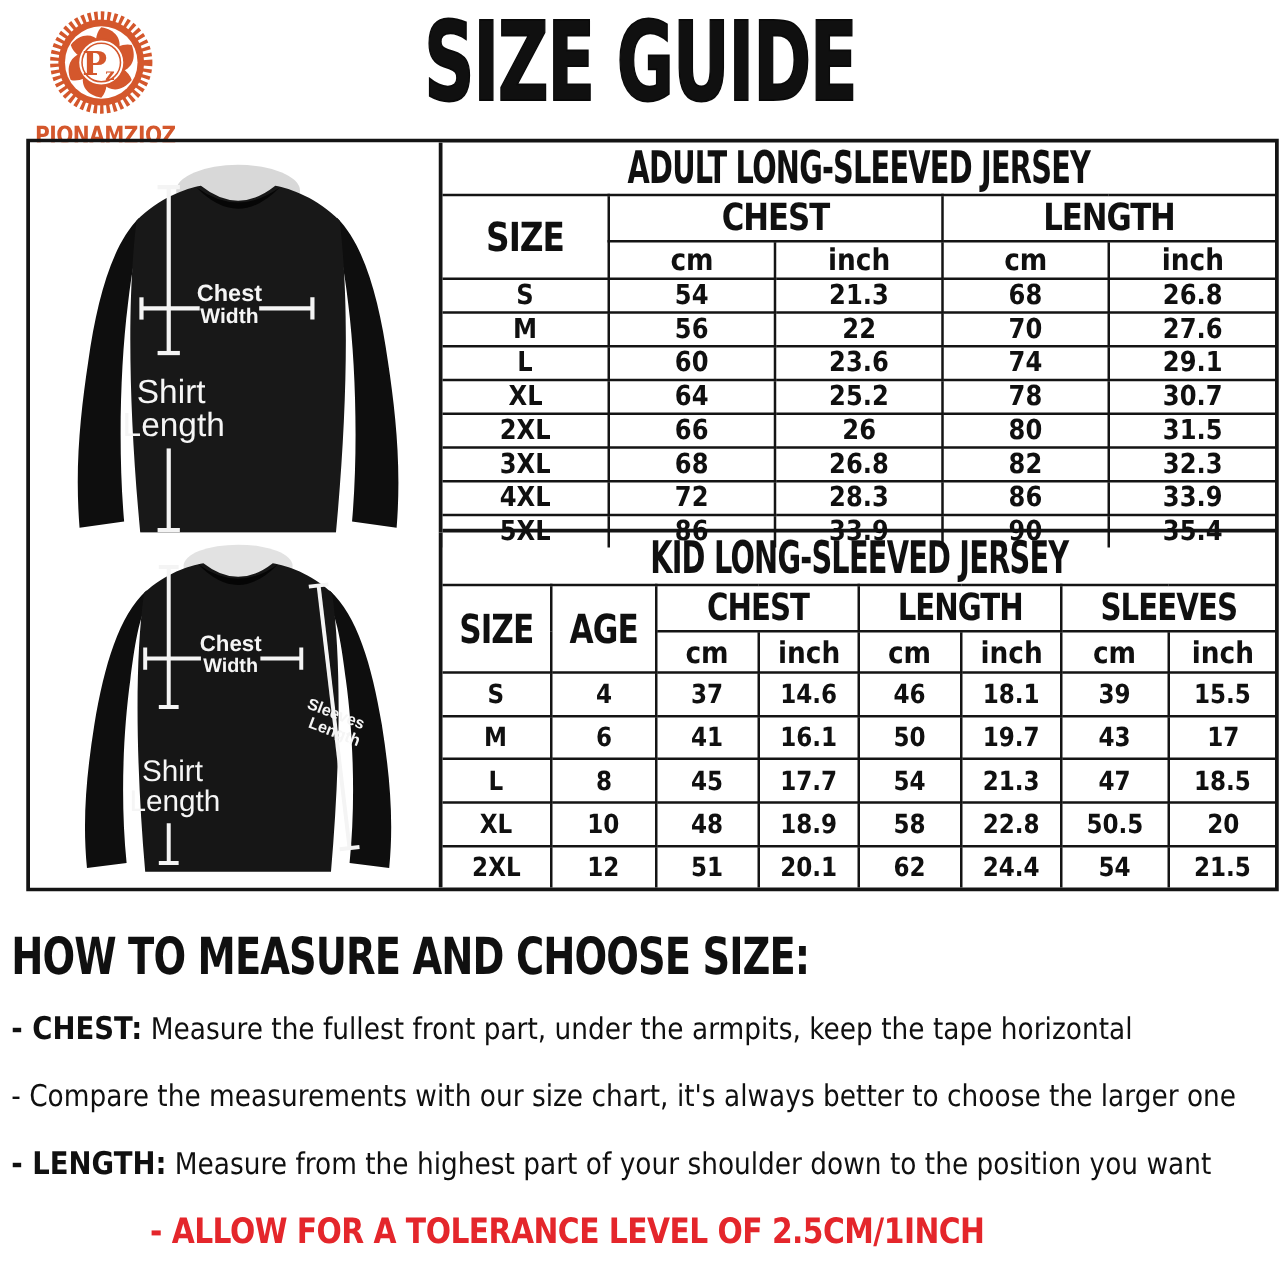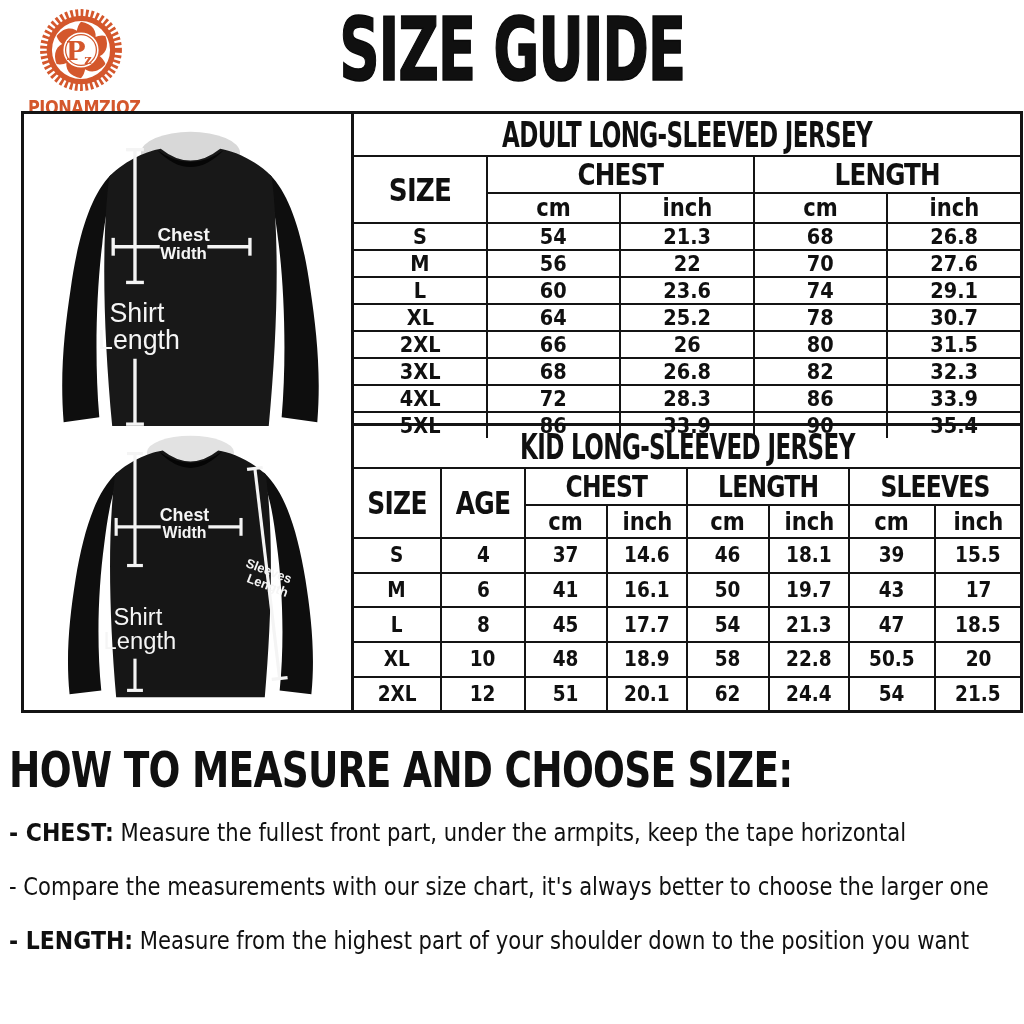--- a/index.html
+++ b/index.html
@@ -40,21 +40,21 @@
   .adult .t-head{height:30px;} .adult .t-units{height:27px;}
   .kid .t-head{height:33px;} .kid .t-units{height:33px;}
   .hd{font-family:"DejaVu Sans",sans-serif;font-weight:bold;font-size:30px;letter-spacing:-1px;}
   .hd-size{font-size:32px;}
   .un{font-family:"DejaVu Sans",sans-serif;font-weight:bold;font-size:24px;}
   .cv{font-family:"DejaVu Sans",sans-serif;font-weight:bold;font-size:22px;}
   .kid .cv{font-size:21px;}
 
   
   .howto{position:absolute;left:9px;top:744px;width:1008px;}
-  .howto-heading{font-family:"DejaVu Sans",sans-serif;font-weight:bold;font-size:50px;line-height:1.05;letter-spacing:-1px;margin:0 0 22px 0;}
+  .howto-heading{font-family:"DejaVu Sans",sans-serif;font-weight:bold;font-size:41px;line-height:1.05;letter-spacing:-1px;margin:0 0 22px 0;}
   .howto p{margin:0 0 26px 0;font-size:24px;line-height:28px;font-family:"DejaVu Sans",sans-serif;text-align:center;}
   .b-label{font-weight:bold;font-size:25px;}
   .b-text{font-weight:normal;}
   .tolerance{color:#e4262b;font-weight:bold;font-size:28px;letter-spacing:-.5px;}
 
   
   .m-label{fill:#f5f5f5;font-family:"Liberation Sans",sans-serif;font-weight:bold;}
   .m-label2{fill:#f5f5f5;font-family:"Liberation Sans",sans-serif;}
 </style>
 </head>
@@ -345,15 +345,16 @@
         </table>
       </div>
     </div>
   </div>
 
   <div class="howto">
     <h2 class="howto-heading"><span class="ib oL cx75">HOW TO MEASURE AND CHOOSE SIZE:</span></h2>
     <p><span class="ib oL cx88"><span class="b-label">- CHEST:</span> <span class="b-text">Measure the fullest front part, under the armpits, keep the tape horizontal</span></span></p>
     <p><span class="ib oL cx88 b-text">- Compare the measurements with our size chart, it's always better to choose the larger one</span></p>
     <p><span class="ib oL cx88"><span class="b-label">- LENGTH:</span> <span class="b-text">Measure from the highest part of your shoulder down to the position you want</span></span></p>
+    <p><span class="ib oL cx85 tolerance">- ALLOW FOR A TOLERANCE LEVEL OF 2.5CM/1INCH</span></p>
   </div>
 
 </div>
 
 </body></html>

